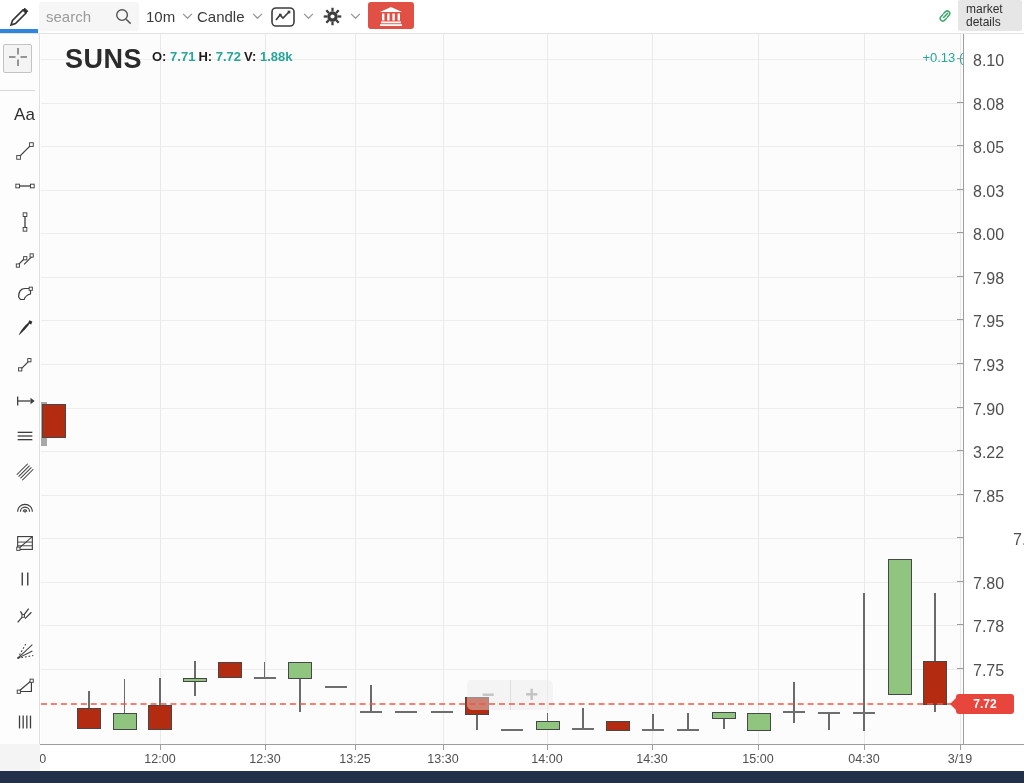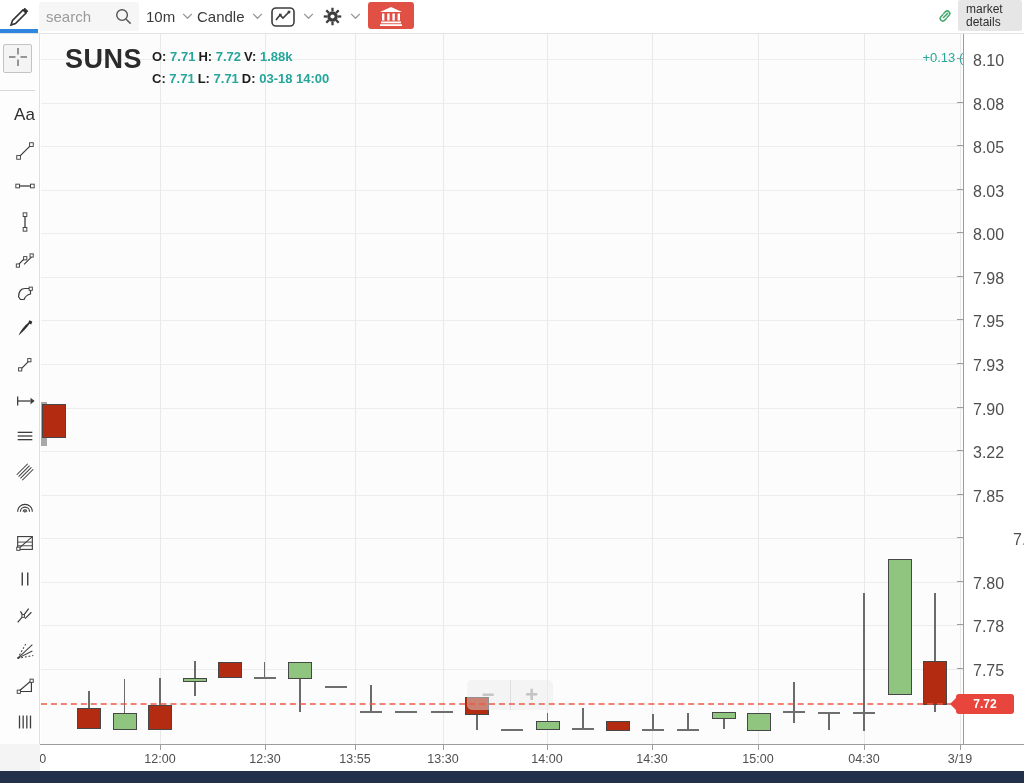--- a/index.html
+++ b/index.html
@@ -464,21 +464,20 @@
         <div class="ghost-btn">+</div>
       </div>
       <div id="last-price-line" style="top: 669px;"></div>
     </div>
 
   <div id="sym-header">
     <span id="sym-name">SUNS</span>
   </div>
   <div id="ohlc">
     <div class="ohlc-row" id="ohlc-row1"><span class="f-label">O: </span><span class="f-value">7.71</span><span class="f-label">H: </span><span class="f-value">7.72</span><span class="f-label">V: </span><span class="f-value">1.88k</span></div>
-    <div class="ohlc-row" id="ohlc-row2"><span class="f-label">C: </span><span class="f-value">7.71</span><span class="f-label">L: </span><span class="f-value">7.71</span><span class="f-label">D: </span><span class="f-value">03-18 14:00</span></div>
   </div>
   <div id="change-text">+0.13 (+1.81%)</div>
 
   <div id="price-axis">
       <div class="p-tick" style="top: 24px;"></div>
       <div class="p-label" style="top: 24px;">8.10</div>
       <div class="p-tick" style="top: 67.6px;"></div>
       <div class="p-label" style="top: 67.6px;">8.08</div>
       <div class="p-tick" style="top: 111.1px;"></div>
       <div class="p-label" style="top: 111.1px;">8.05</div>
@@ -510,21 +509,21 @@
     </div>
 
   <div id="axis-corner"></div>
   <div id="time-axis">
       <div class="t-label" style="left: -9px;">11:30</div>
       <div class="t-tick" style="left: 120px;"></div>
       <div class="t-label" style="left: 120px;">12:00</div>
       <div class="t-tick" style="left: 225px;"></div>
       <div class="t-label" style="left: 225px;">12:30</div>
       <div class="t-tick" style="left: 315px;"></div>
-      <div class="t-label" style="left: 315px;">13:55</div>
+      <div class="t-label" style="left: 315px;">13:25</div>
       <div class="t-tick" style="left: 403px;"></div>
       <div class="t-label" style="left: 403px;">13:30</div>
       <div class="t-tick" style="left: 507px;"></div>
       <div class="t-label" style="left: 507px;">14:00</div>
       <div class="t-tick" style="left: 612px;"></div>
       <div class="t-label" style="left: 612px;">14:30</div>
       <div class="t-tick" style="left: 718px;"></div>
       <div class="t-label" style="left: 718px;">15:00</div>
       <div class="t-tick" style="left: 824px;"></div>
       <div class="t-label" style="left: 824px;">04:30</div>

